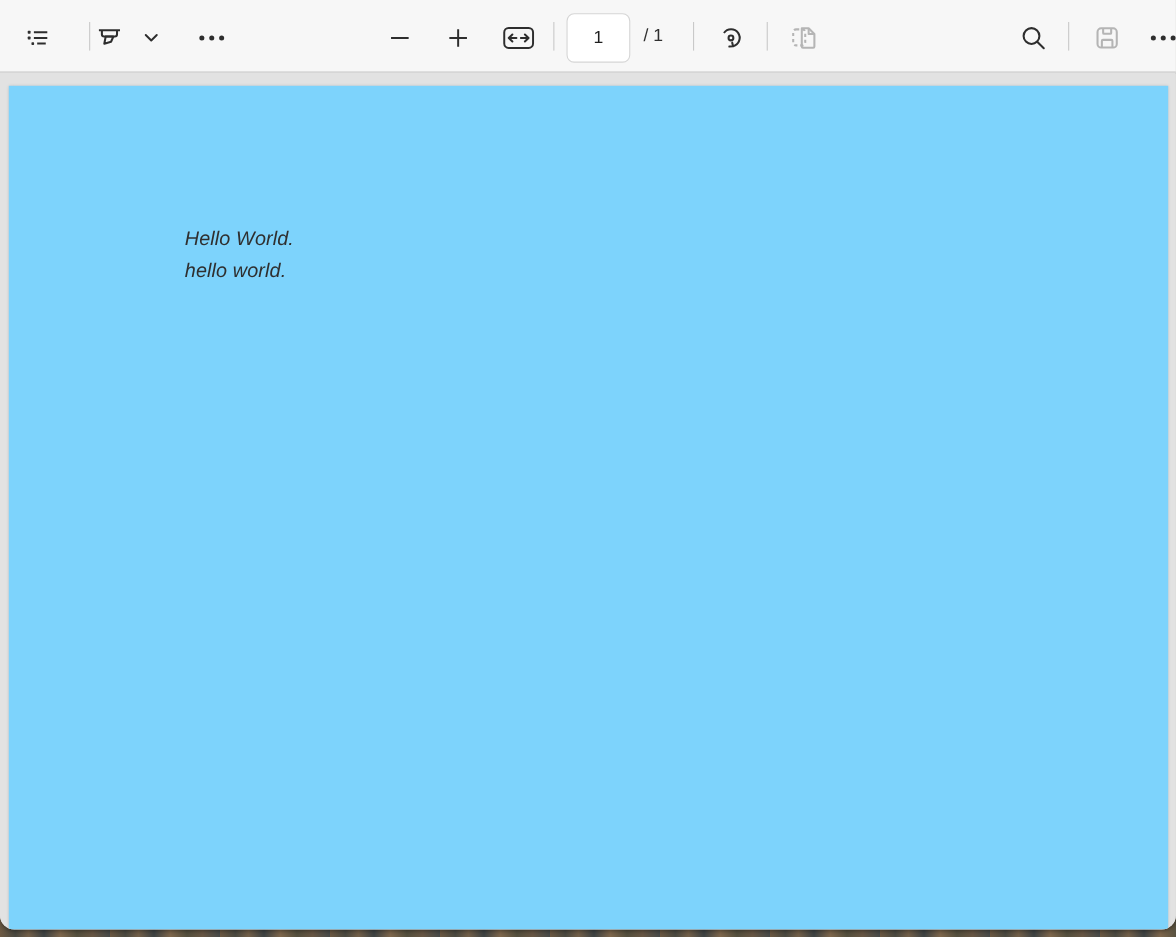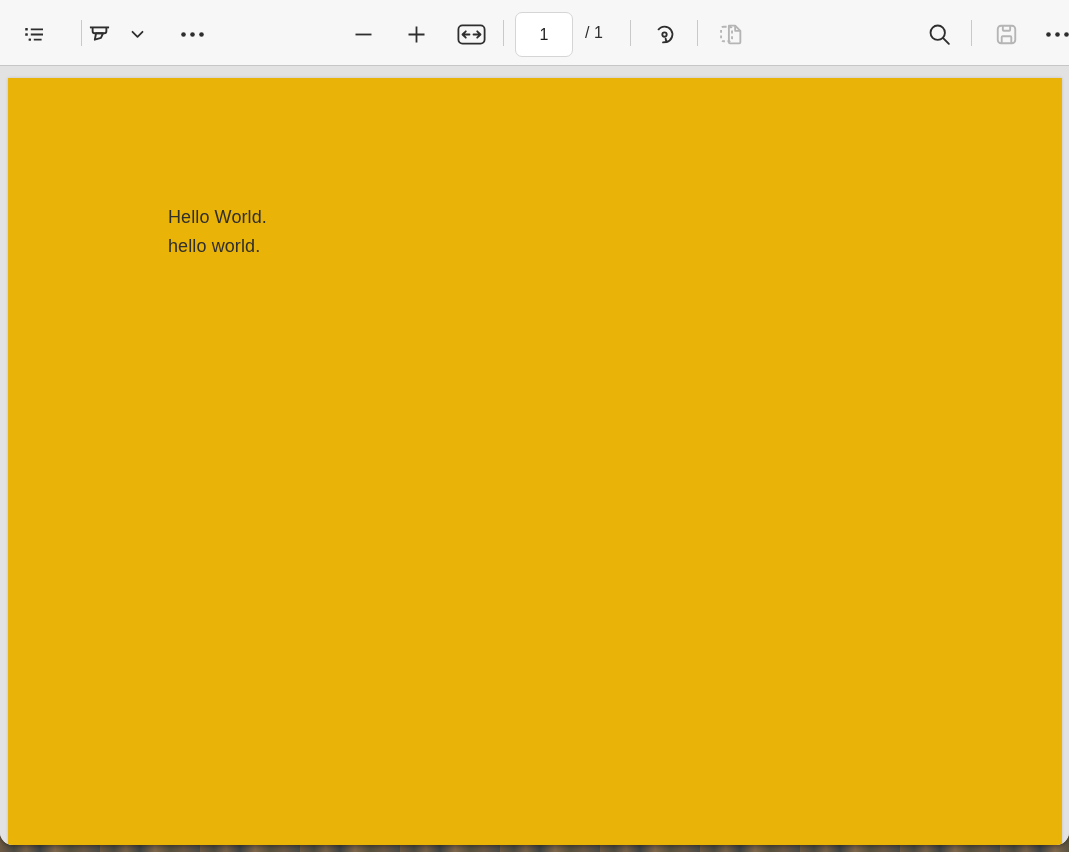--- a/index.html
+++ b/index.html
@@ -48,22 +48,23 @@
     font-size:16px; color:#2f2f2f; white-space:pre;
   }
 
   
   .content {
     position:absolute; top:67px; left:0; right:0; bottom:0;
     background:#e2e2e2;
   }
   .page {
     position:absolute; left:8px; right:7px; top:11px; bottom:0;
-    background:#eab308;
+    background:#7dd3fc;
     box-shadow:0 0 3px rgba(0,0,0,.14);
+    font-style:italic;
   }
   .doc-text {
     position:absolute; left:160px; top:125px;
     font-size:18px; line-height:28.5px; color:#2f2f2f; letter-spacing:.1px;
   }
 </style>
 </head>
 <body>
 
 <div class="window">

